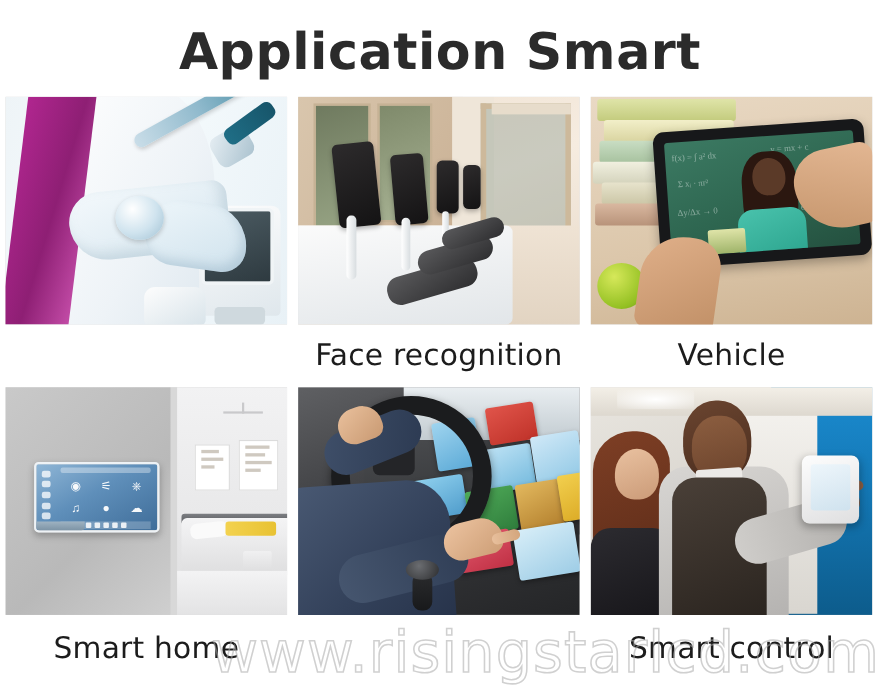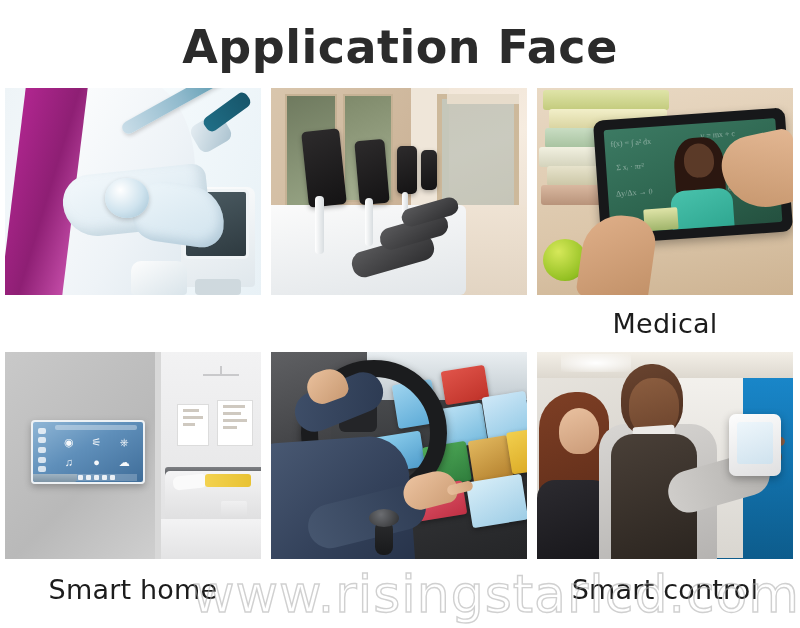--- a/index.html
+++ b/index.html
@@ -307,21 +307,21 @@
     white-space:nowrap;
     pointer-events:none;
     line-height:1;
   }
 </style>
 </head>
 <body>
 
 <div class="page">
 
-  <div class="title">Application Face</div>
+  <div class="title">Application Smart</div>
 
   <div class="grid">
 
     <div class="cell">
       <div class="thumb">
         <div class="scene med bl">
           <div class="coat"></div>
           <div class="drape"></div>
           <div class="device"></div>
           <div class="screen"></div>
@@ -355,20 +355,21 @@
           <div class="post" style="left:94px;top:110px;width:8px;height:48px;"></div>
           <div class="term" style="left:126px;top:58px;width:20px;height:48px;"></div>
           <div class="post" style="left:131px;top:104px;width:6px;height:36px;"></div>
           <div class="term" style="left:150px;top:62px;width:16px;height:40px;"></div>
 
           <div class="tray" style="left:80px;bottom:26px;width:84px;height:26px;transform:rotate(-16deg);"></div>
           <div class="tray" style="left:108px;bottom:52px;width:70px;height:22px;transform:rotate(-16deg);"></div>
           <div class="tray" style="left:130px;bottom:74px;width:58px;height:18px;transform:rotate(-16deg);"></div>
         </div>
       </div>
+      <div class="cap">Face recognition</div>
     </div>
 
     <div class="cell">
       <div class="thumb">
         <div class="scene ft bl">
           <div class="bookstack">
             <div class="bk" style="top:0;background:linear-gradient(180deg,#dfe4a8,#c3cb7d);"></div>
             <div class="bk" style="top:19px;background:linear-gradient(180deg,#f2efc9,#d9d4a0);left:6px;width:118px;"></div>
             <div class="bk" style="top:38px;background:linear-gradient(180deg,#c9ddc3,#a7c29f);left:2px;"></div>
             <div class="bk" style="top:57px;background:linear-gradient(180deg,#f1f0e0,#d4d3bc);left:-4px;"></div>
@@ -388,21 +389,21 @@
               <div class="person-head"></div>
               <div class="person-body"></div>
               <div style="position:absolute;right:6px;top:52px;width:38px;height:12px;background:#f2f2ee;border-radius:2px;"></div>
               <div style="position:absolute;left:34px;bottom:0;width:34px;height:22px;background:linear-gradient(180deg,#dfe4a8,#9fb46a);border-radius:2px;"></div>
             </div>
           </div>
           <div class="hand-r"></div>
           <div class="hand-l"></div>
         </div>
       </div>
-      <div class="cap">Medical</div>
+      <div class="cap">Vehicle</div>
     </div>
 
     <div class="cell">
       <div class="thumb">
         <div class="scene sh bl">
           <div class="wall"></div>
           <div class="room"></div>
           <div class="lamp">
               <i></i>
               <b></b>

